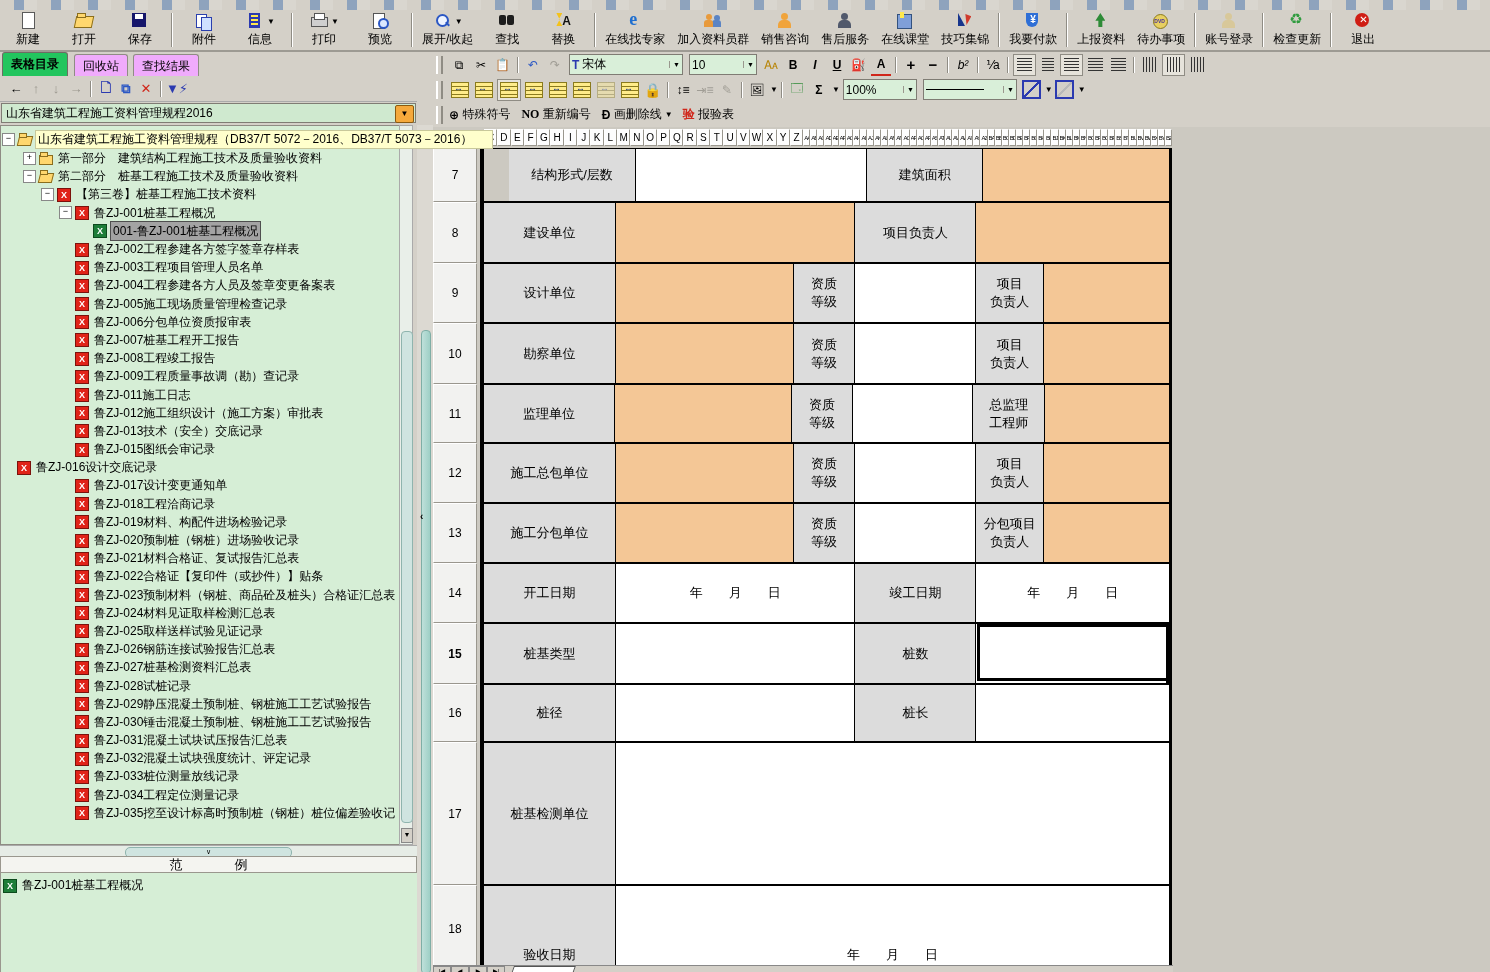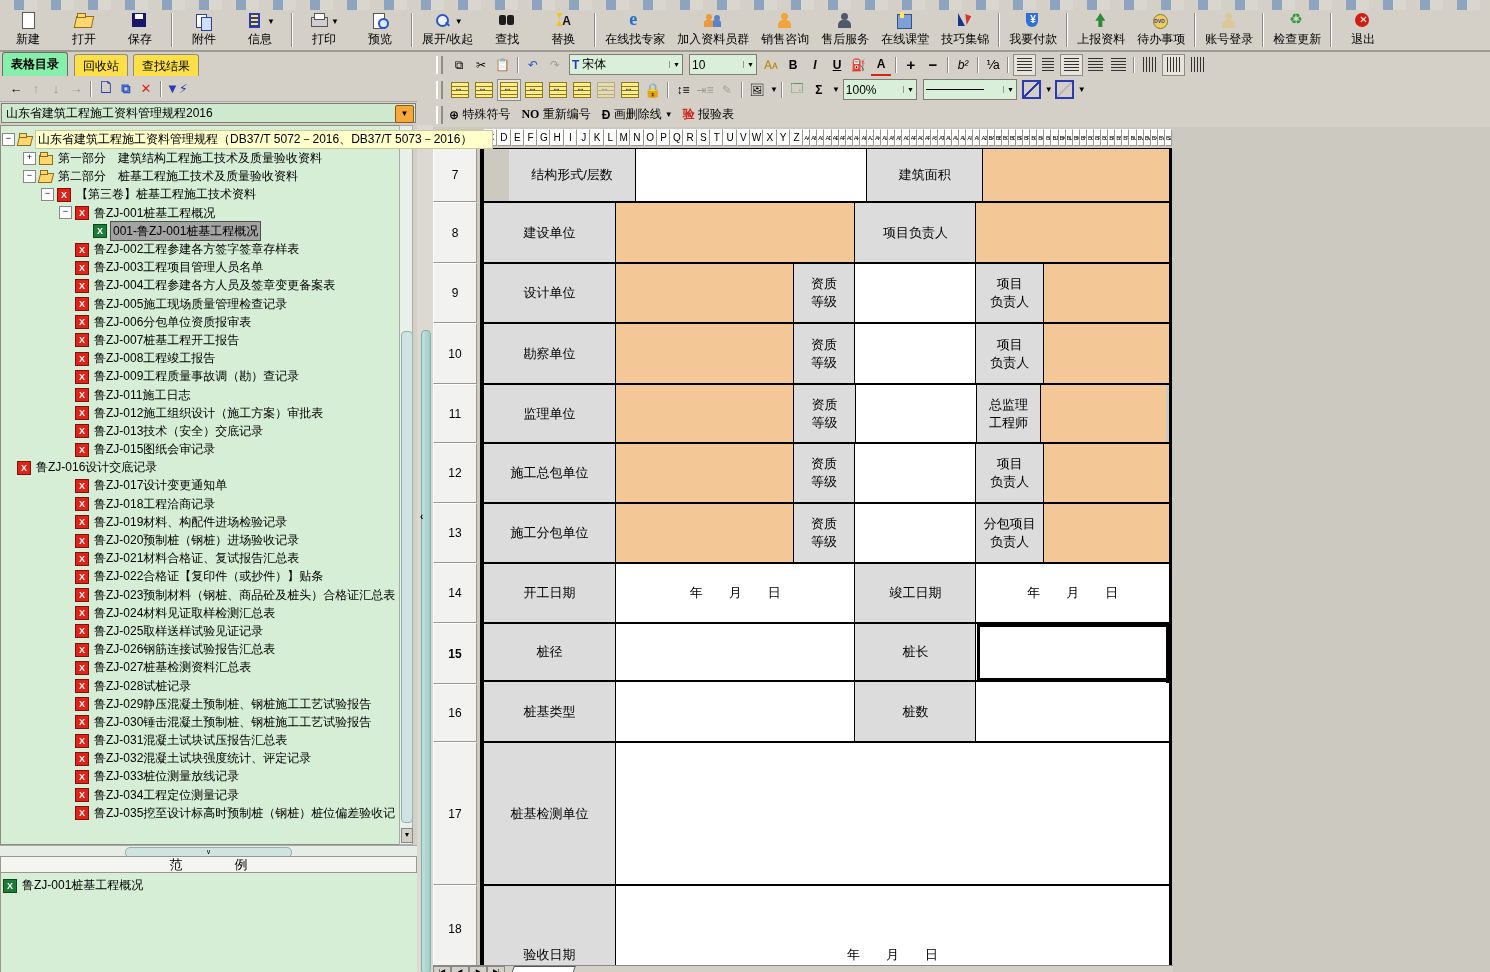--- a/index.html
+++ b/index.html
@@ -56,22 +56,22 @@
   [data-icon="pay"]:after{content:"¥";left:7px;top:2px;color:#fff;font-size:10px;font-weight:bold;}
   [data-icon="upload"]:before{left:4px;top:1px;width:10px;height:14px;background:#2e8b37;clip-path:polygon(50% 0,100% 55%,70% 55%,70% 100%,30% 100%,30% 55%,0 55%);}
   [data-icon="todo"]:before{left:2px;top:2px;width:13px;height:13px;border-radius:50%;background:#e7cf62;border:1px solid #8a7a1d;}
   [data-icon="todo"]:after{content:"DVD";left:3px;top:6px;font-size:5px;font-weight:bold;color:#46319c;}
   [data-icon="update"]:before{content:"♻";left:2px;top:-2px;font-size:15px;color:#2e9b3d;}
   [data-icon="exit"]:before{left:2px;top:1px;width:14px;height:14px;background:#cf1d14;border-radius:50%;}
   [data-icon="exit"]:after{content:"✕";left:6px;top:2px;color:#fff;font-size:10px;font-weight:bold;}
   
   #tabsrow{left:0;top:52px;width:417px;height:24px;background:#d4d0c8;border-bottom:1px solid #fff;}
   .tab{position:absolute;top:2px;height:21px;padding:3px 8px 0;border:1px solid #8f8c84;border-bottom:none;
-       border-radius:3px 3px 0 0;background:#fde047;font-size:12px;}
-  .tab.active{background:#86efac;top:0;height:24px;font-weight:bold;border-color:#6f6c64;}
+       border-radius:3px 3px 0 0;background:#f0abfc;font-size:12px;}
+  .tab.active{background:#22c55e;top:0;height:24px;font-weight:bold;border-color:#6f6c64;}
   #navrow{left:0;top:76px;width:417px;height:26px;background:#d4d0c8;display:flex;align-items:center;padding-left:6px;box-sizing:border-box;border-bottom:1px solid #aaa;}
   .navic{width:20px;text-align:center;font-size:13px;font-weight:bold;}
   .gray{color:#9a978e;}
   #combo{left:1px;top:103px;width:415px;height:20px;background:#cfe9cf;border:1px solid #7f7c74;box-sizing:border-box;
      display:flex;align-items:center;padding-left:4px;font-size:12px;}
   #combobtn{position:absolute;right:1px;top:1px;width:17px;height:16px;background:#f5a93c;border:1px solid #8a5a10;
      font-size:8px;text-align:center;line-height:15px;border-radius:2px;}
   #treewrap{left:0;top:125px;width:399px;height:720px;background:#d6eed6;border:1px solid #8f8c84;border-right:none;
      box-sizing:border-box;overflow:hidden;}
   .trow{height:18.2px;line-height:18px;white-space:nowrap;display:flex;align-items:center;font-size:12px;}
@@ -791,21 +791,21 @@
       <div class="scell lab" style="width: 68px;">项目
 负责人</div>
       <div class="scell org" style="width: 125px;"></div>
     </div>
     <div class="srow" style="height: 59px;">
       <div class="scell lab" style="width: 132px;">监理单位</div>
       <div class="scell org" style="width: 178px;"></div>
       <div class="scell lab" style="width: 62px;">资质
 等级</div>
       <div class="scell wht" style="width: 121px;"></div>
-      <div class="scell lab" style="width: 64px;">总监理
+      <div class="scell lab" style="width: 72px;">总监理
 工程师</div>
       <div class="scell org" style="width: 125px;"></div>
     </div>
     <div class="srow" style="height: 60px;">
       <div class="scell lab" style="width: 132px;">施工总包单位</div>
       <div class="scell org" style="width: 178px;"></div>
       <div class="scell lab" style="width: 62px;">资质
 等级</div>
       <div class="scell wht" style="width: 121px;"></div>
       <div class="scell lab" style="width: 68px;">项目
@@ -821,30 +821,30 @@
       <div class="scell lab" style="width: 68px;">分包项目
 负责人</div>
       <div class="scell org" style="width: 125px;"></div>
     </div>
     <div class="srow" style="height: 60px;">
       <div class="scell lab" style="width: 132px;">开工日期</div>
       <div class="scell wht" style="width: 240px;">年　　月　　日</div>
       <div class="scell lab" style="width: 121px;">竣工日期</div>
       <div class="scell wht" style="width: 193px;">年　　月　　日</div>
     </div>
+    <div class="srow" style="height: 61px;">
+      <div class="scell lab" style="width: 132px;">桩基类型</div>
+      <div class="scell wht" style="width: 240px;"></div>
+      <div class="scell lab" style="width: 121px;">桩数</div>
+      <div class="scell wht" style="width: 193px;"></div>
+    </div>
     <div class="srow" style="height: 58px;">
       <div class="scell lab" style="width: 132px;">桩径</div>
       <div class="scell wht" style="width: 240px;"></div>
       <div class="scell lab" style="width: 121px;">桩长</div>
-      <div class="scell wht" style="width: 193px;"></div>
-    </div>
-    <div class="srow" style="height: 61px;">
-      <div class="scell lab" style="width: 132px;">桩基类型</div>
-      <div class="scell wht" style="width: 240px;"></div>
-      <div class="scell lab" style="width: 121px;">桩数</div>
       <div class="scell wht" style="width: 193px;"></div>
     </div>
     <div class="srow" style="height: 143px;">
       <div class="scell lab" style="width: 132px;">桩基检测单位</div>
       <div class="scell wht" style="width: 554px;"></div>
     </div>
     <div class="srow vbottom" style="height: 88px;">
       <div class="scell lab" style="width: 132px;">验收日期</div>
       <div class="scell wht" style="width: 554px;">年　　月　　日</div>
     </div>

